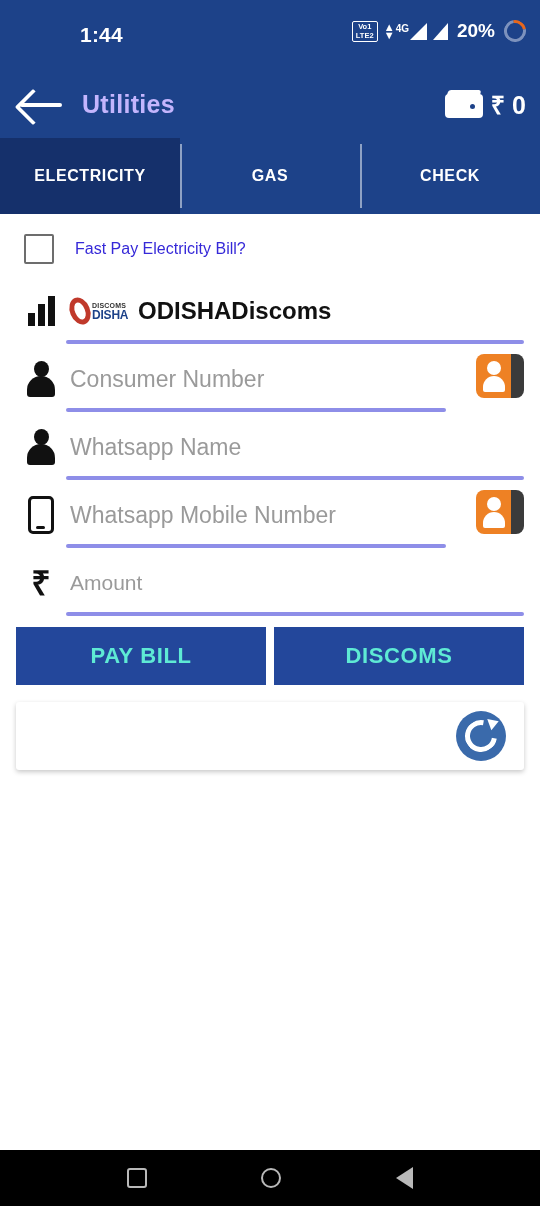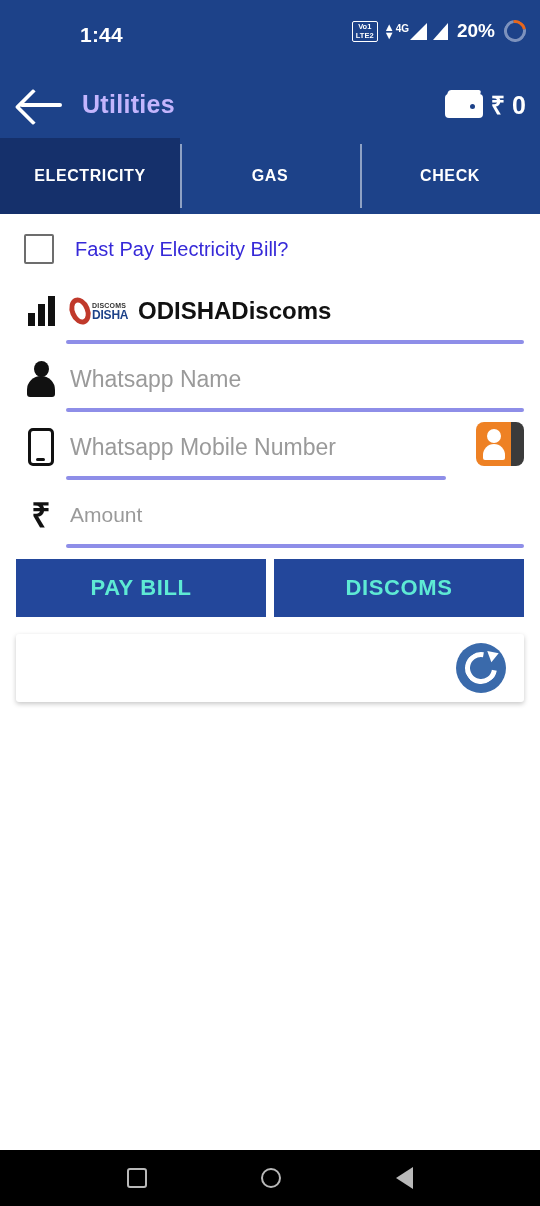--- a/index.html
+++ b/index.html
@@ -107,21 +107,21 @@
   .content{background:#fff;padding:0 16px;}
 
   .fastpay-row{
     display:flex;align-items:center;height:62px;padding-top:8px;
   }
   .chk{
     width:30px;height:30px;border:2.5px solid #6d6d6d;border-radius:2px;
     background:#fff;cursor:pointer;flex:none;margin-left:8px;
   }
   .fastpay-lbl{
-    color:#3629d8;font-size:20px;margin-left:21px;
+    color:#3629d8;font-size:16px;margin-left:21px;
   }
 
   .field{
     display:flex;align-items:flex-start;margin-top:6px;position:relative;
   }
   .f-ico{
     width:50px;flex:none;display:flex;align-items:center;justify-content:center;
     height:58px;
   }
   .f-main{flex:1;position:relative;}
@@ -321,20 +321,33 @@
             <div class="t1">DISCOMS</div>
             <div class="t2">DISHA</div>
           </div>
         </div>
         <span>ODISHADiscoms</span>
       </div>
       <div class="f-underline"></div>
     </div>
   </div>
 
+  <div class="field">
+    <div class="f-ico">
+        <div class="person"></div>
+      </div>
+    <div class="f-main">
+      <div class="f-text">Consumer Number</div>
+      <div class="f-underline short"></div>
+      <div class="contact-btn">
+        <div class="ora"></div>
+        <div class="dark"></div>
+      </div>
+    </div>
+  </div>
 
   <div class="field">
     <div class="f-ico">
         <div class="person"></div>
       </div>
     <div class="f-main">
       <div class="f-text">Whatsapp Name</div>
       <div class="f-underline"></div>
     </div>
   </div>

